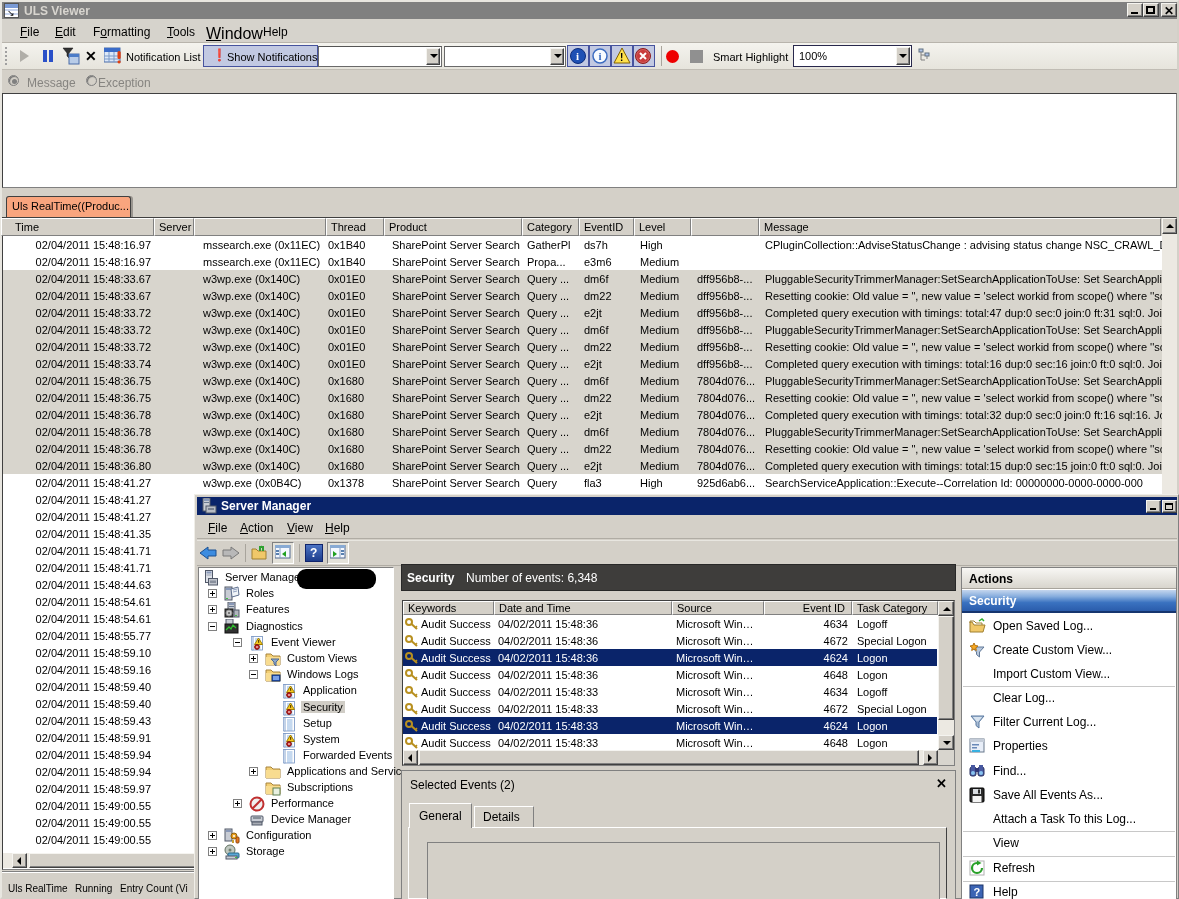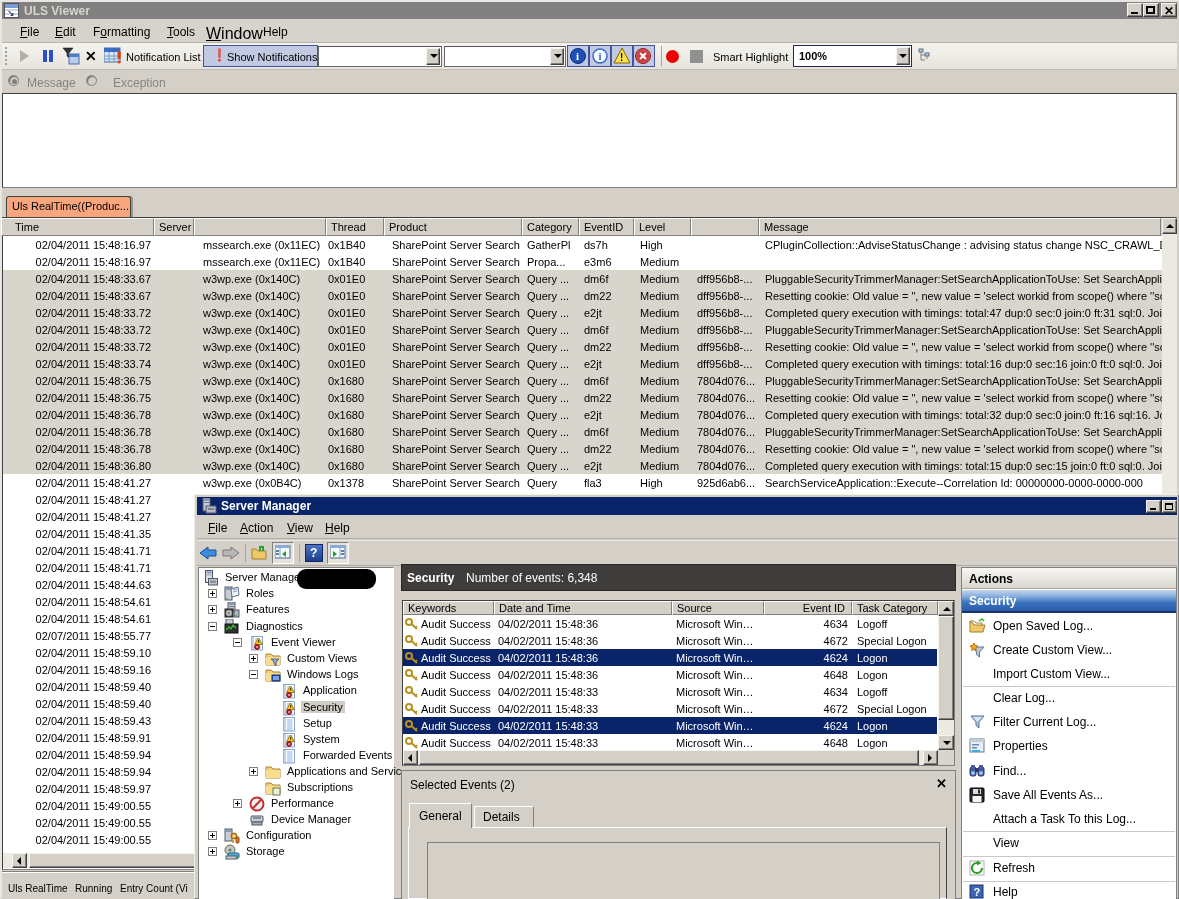--- a/index.html
+++ b/index.html
@@ -82,37 +82,37 @@
 <svg class="abs" style="left:635px;top:48px" width="16" height="16">
     <circle cx="8" cy="8" r="7.5" fill="#d45c5c" stroke="#8c1c1c"></circle>
     <circle cx="8" cy="8" r="6" fill="#c83c3c"></circle>
     <path d="M5 5 L11 11 M11 5 L5 11" stroke="#fff" stroke-width="2"></path>
   </svg>
 <div class="abs" style="left:661px;top:46px;width:1px;height:20px;background:#a8a49c;"></div>
 <div class="abs" style="left:666px;top:50px;width:13px;height:13px;border-radius:50%;background:#ee0000;"></div>
 <div class="abs" style="left:690px;top:50px;width:13px;height:13px;background:#909090;"></div>
 <div class="abs" style="left:713px;top:51px;font-size:11px;">Smart Highlight</div>
 <div class="abs" style="left:793px;top:45px;width:119px;height:22px;background:#fff;border:1px solid #28284c;"></div>
-<div class="abs" style="left:799px;top:50px;font-size:11px;font-weight:bold;">100%</div>
+<div class="abs" style="left:799px;top:50px;font-size:11px;">100%</div>
 <div class="abs btn3d" style="left:896px;top:47px;width:14px;height:18px;"></div>
 <div class="abs" style="left:899px;top:54px;width:0;height:0;border-top:4px solid #000;border-left:4px solid transparent;border-right:4px solid transparent;"></div>
 <svg class="abs" style="left:918px;top:48px" width="16" height="16">
     <rect x="1" y="1" width="4" height="3" fill="#b0c4e8" stroke="#607080"></rect>
     <rect x="7" y="5" width="4" height="3" fill="#b0c4e8" stroke="#607080"></rect>
     <line x1="3" y1="4" x2="3" y2="12" stroke="#808080"></line>
     <line x1="3" y1="7" x2="7" y2="7" stroke="#808080"></line>
     <line x1="3" y1="12" x2="7" y2="12" stroke="#808080"></line>
     <line x1="9" y1="8" x2="9" y2="11" stroke="#808080"></line>
   </svg>
 <div class="abs" style="left:2px;top:70px;width:1175px;height:22px;background:#d4d0c8;"></div>
 <div class="abs" style="left:8px;top:75px;width:11px;height:11px;border-radius:50%;background:#d4d0c8;border:1px solid #808080;box-shadow:inset 1px 1px 1px #707070;"></div>
 <div class="abs" style="left:12px;top:79px;width:5px;height:5px;border-radius:50%;background:#808080;"></div>
 <div class="abs" style="left:27px;top:76px;font-size:12px;color:#868480;">Message</div>
 <div class="abs" style="left:86px;top:75px;width:11px;height:11px;border-radius:50%;background:#d4d0c8;border:1px solid #808080;box-shadow:inset 1px 1px 1px #707070;"></div>
-<div class="abs" style="left:113px;top:76px;font-size:12px;color:#868480;">Exception</div>
+<div class="abs" style="left:98px;top:76px;font-size:12px;color:#868480;">Exception</div>
 <div class="abs" style="left:2px;top:93px;width:1175px;height:95px;background:#fff;border:1px solid #404040;border-right-color:#808080;border-bottom-color:#808080;"></div>
 <div class="abs" style="left:6px;top:196px;width:125px;height:21px;background:#f9a57e;border:1px solid #404040;border-bottom:none;border-radius:3px 3px 0 0;box-shadow:2px 0 0 #9a9690;"></div>
 <div class="abs" style="left:12px;top:200px;font-size:11px;">Uls RealTime((Produc...</div>
 <div class="abs" style="left:2px;top:217px;width:1175px;height:653px;background:#fff;border:1px solid #404040;border-right-color:#808080;border-bottom-color:#808080;"></div>
 <div class="abs" style="left:3px;top:218px;width:1159px;height:18px;background:#d4d0c8;"></div>
 <div class="abs hdrcell" style="left:1px;top:218px;width:153px;height:18px;"></div>
 <div class="abs" style="left:15px;top:221px;font-size:11px;white-space:nowrap;">Time</div>
 <div class="abs hdrcell" style="left:154px;top:218px;width:40px;height:18px;"></div>
 <div class="abs" style="left:159px;top:221px;font-size:11px;white-space:nowrap;">Server</div>
 <div class="abs hdrcell" style="left:194px;top:218px;width:132px;height:18px;"></div>
@@ -313,21 +313,21 @@
 <div class="abs" style="left:3px;top:576px;width:1159px;height:17px;background:#fff;">
     <div class="abs" style="left:0;top:3px;width:148px;text-align:right;white-space:nowrap;">02/04/2011 15:48:44.63</div>
   </div>
 <div class="abs" style="left:3px;top:593px;width:1159px;height:17px;background:#fff;">
     <div class="abs" style="left:0;top:3px;width:148px;text-align:right;white-space:nowrap;">02/04/2011 15:48:54.61</div>
   </div>
 <div class="abs" style="left:3px;top:610px;width:1159px;height:17px;background:#fff;">
     <div class="abs" style="left:0;top:3px;width:148px;text-align:right;white-space:nowrap;">02/04/2011 15:48:54.61</div>
   </div>
 <div class="abs" style="left:3px;top:627px;width:1159px;height:17px;background:#fff;">
-    <div class="abs" style="left:0;top:3px;width:148px;text-align:right;white-space:nowrap;">02/07/2011 15:48:55.77</div>
+    <div class="abs" style="left:0;top:3px;width:148px;text-align:right;white-space:nowrap;">02/04/2011 15:48:55.77</div>
   </div>
 <div class="abs" style="left:3px;top:644px;width:1159px;height:17px;background:#fff;">
     <div class="abs" style="left:0;top:3px;width:148px;text-align:right;white-space:nowrap;">02/04/2011 15:48:59.10</div>
   </div>
 <div class="abs" style="left:3px;top:661px;width:1159px;height:17px;background:#fff;">
     <div class="abs" style="left:0;top:3px;width:148px;text-align:right;white-space:nowrap;">02/04/2011 15:48:59.16</div>
   </div>
 <div class="abs" style="left:3px;top:678px;width:1159px;height:17px;background:#fff;">
     <div class="abs" style="left:0;top:3px;width:148px;text-align:right;white-space:nowrap;">02/04/2011 15:48:59.40</div>
   </div>

